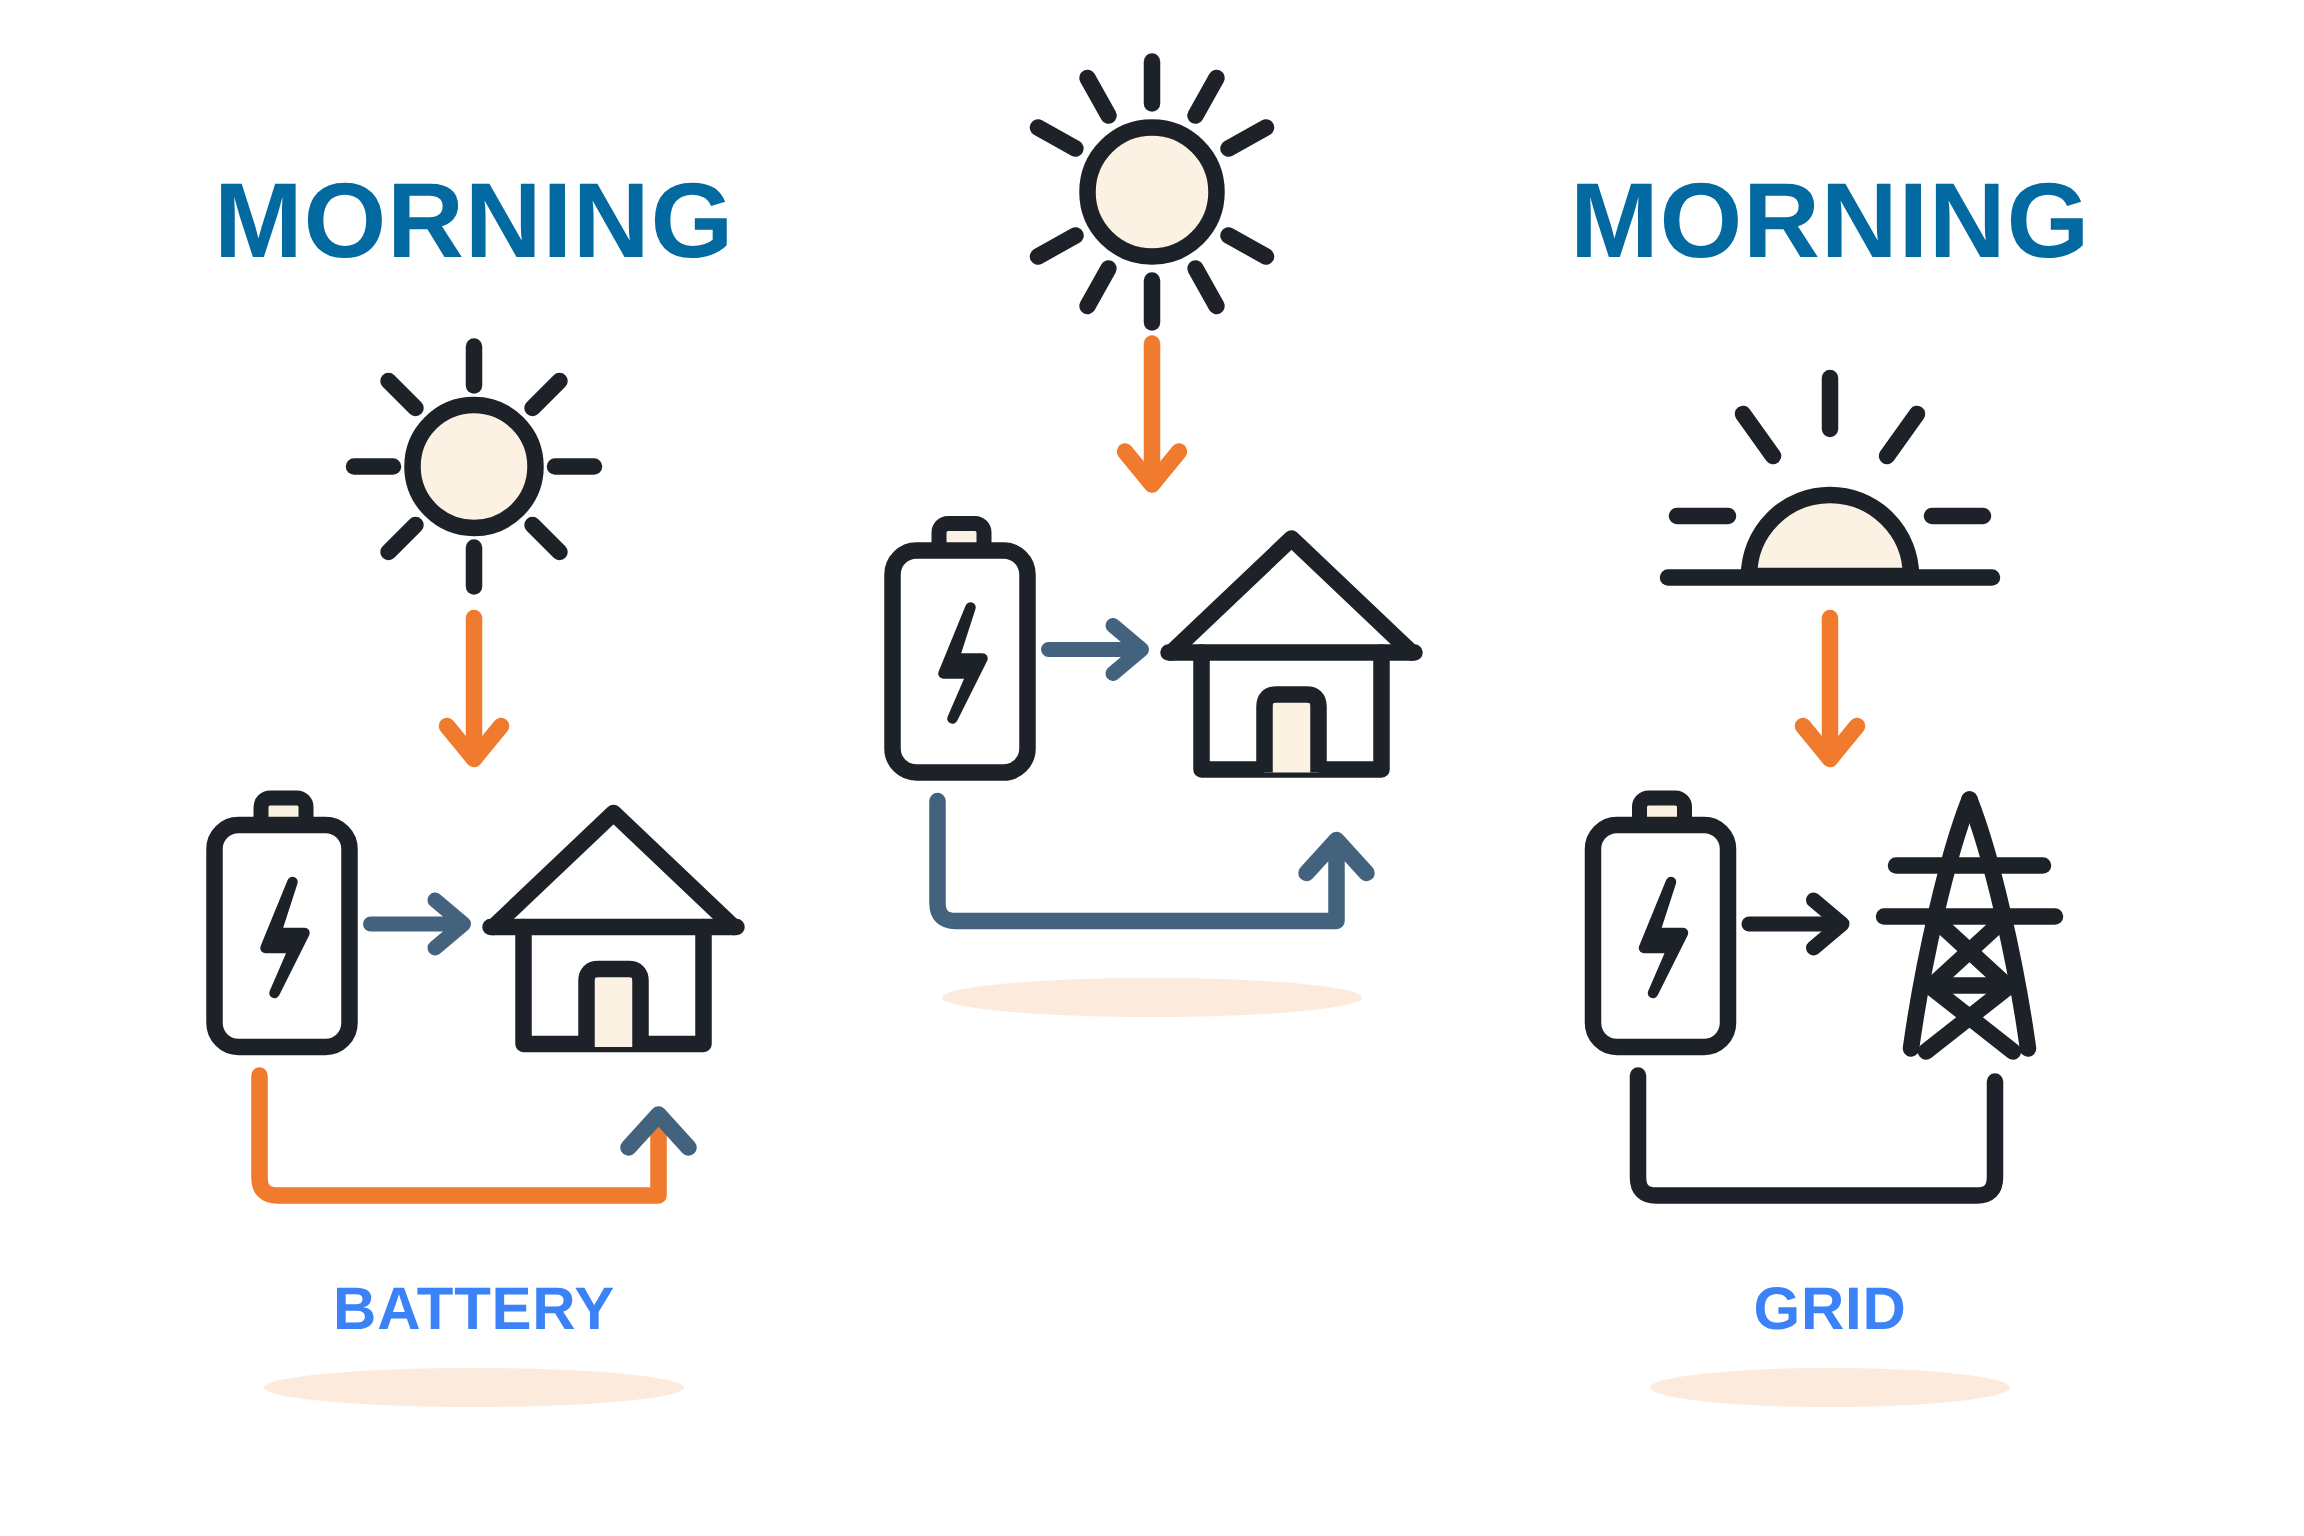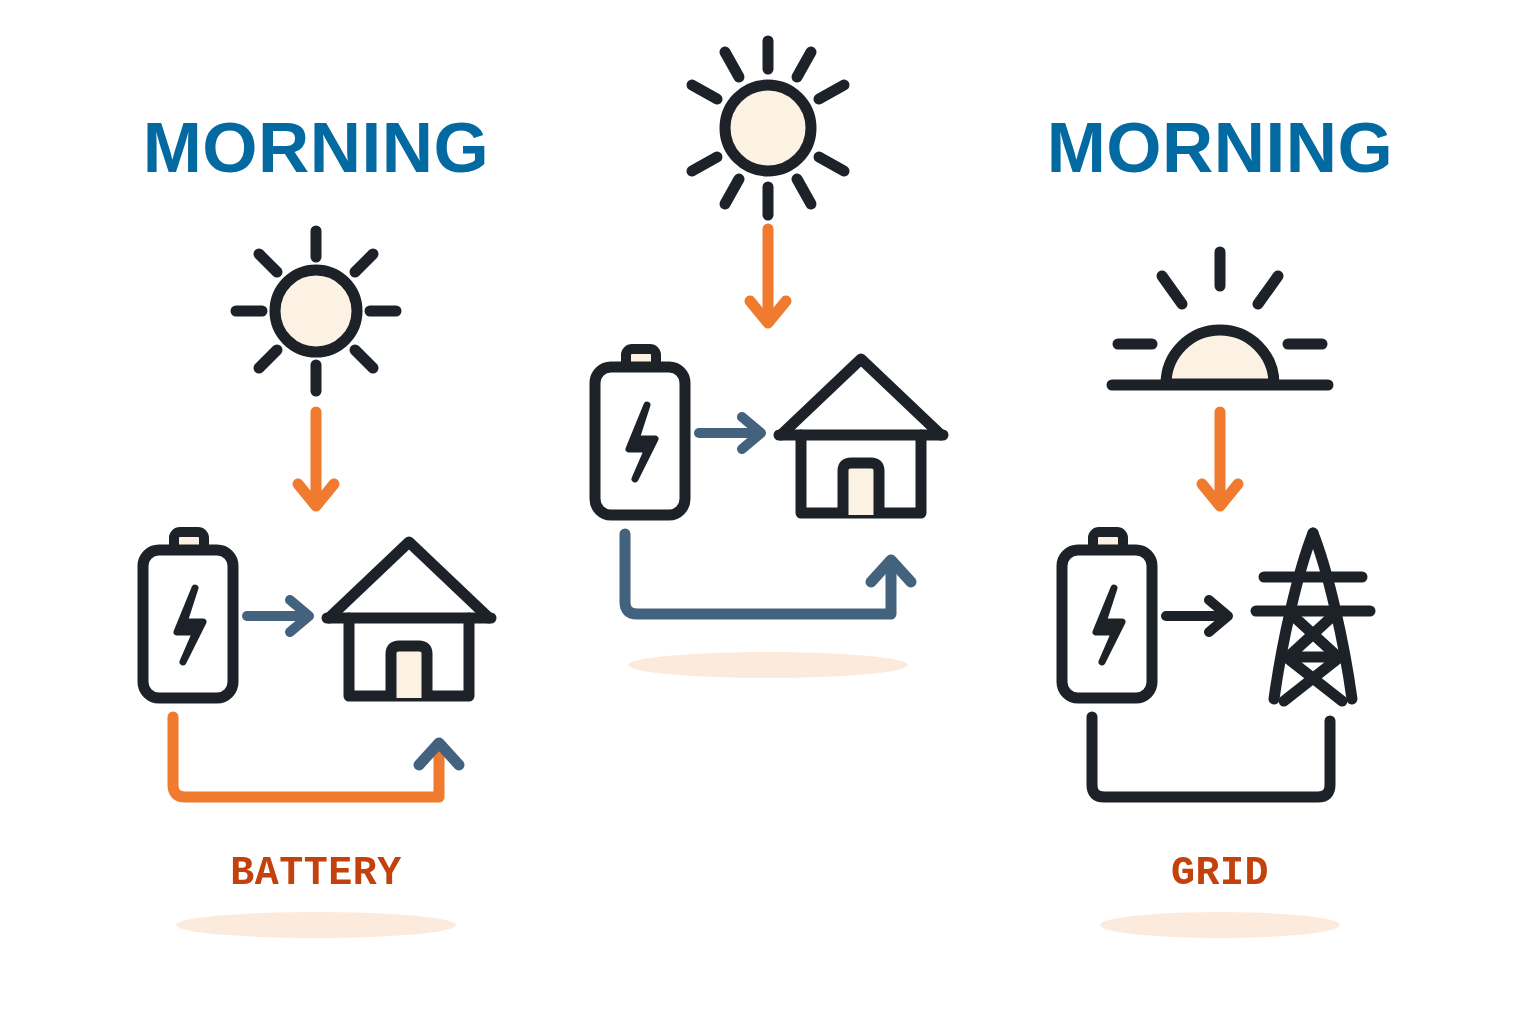--- a/index.html
+++ b/index.html
@@ -62,24 +62,23 @@
     height:110px;
     display:flex;
     align-items:flex-start;
     justify-content:center;
   }
   .bottom-label{
     margin-top:32px;
     font-size:40px;
     font-weight:bold;
     letter-spacing:0.5px;
-    color:#c2410c;
+    color:#3b82f6;
     text-align:left;
     white-space:nowrap;
-    font-family:Liberation Mono, monospace;
   }
   .shadow{
     margin-top:16px;
     width:280px;height:26px;
     border-radius:50%;
     background:#fbe7d6;
     opacity:.85;
   }
   .shadow.narrow{width:240px;}
   .mid-gap{width:34px;}

